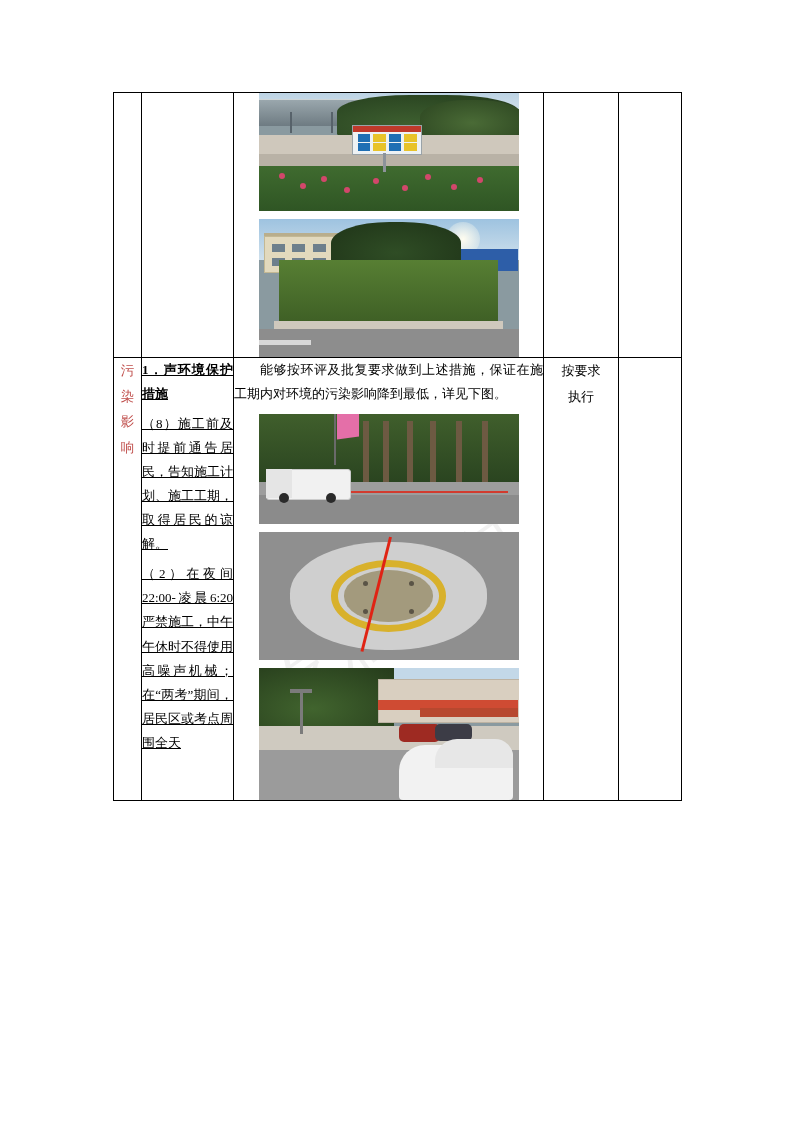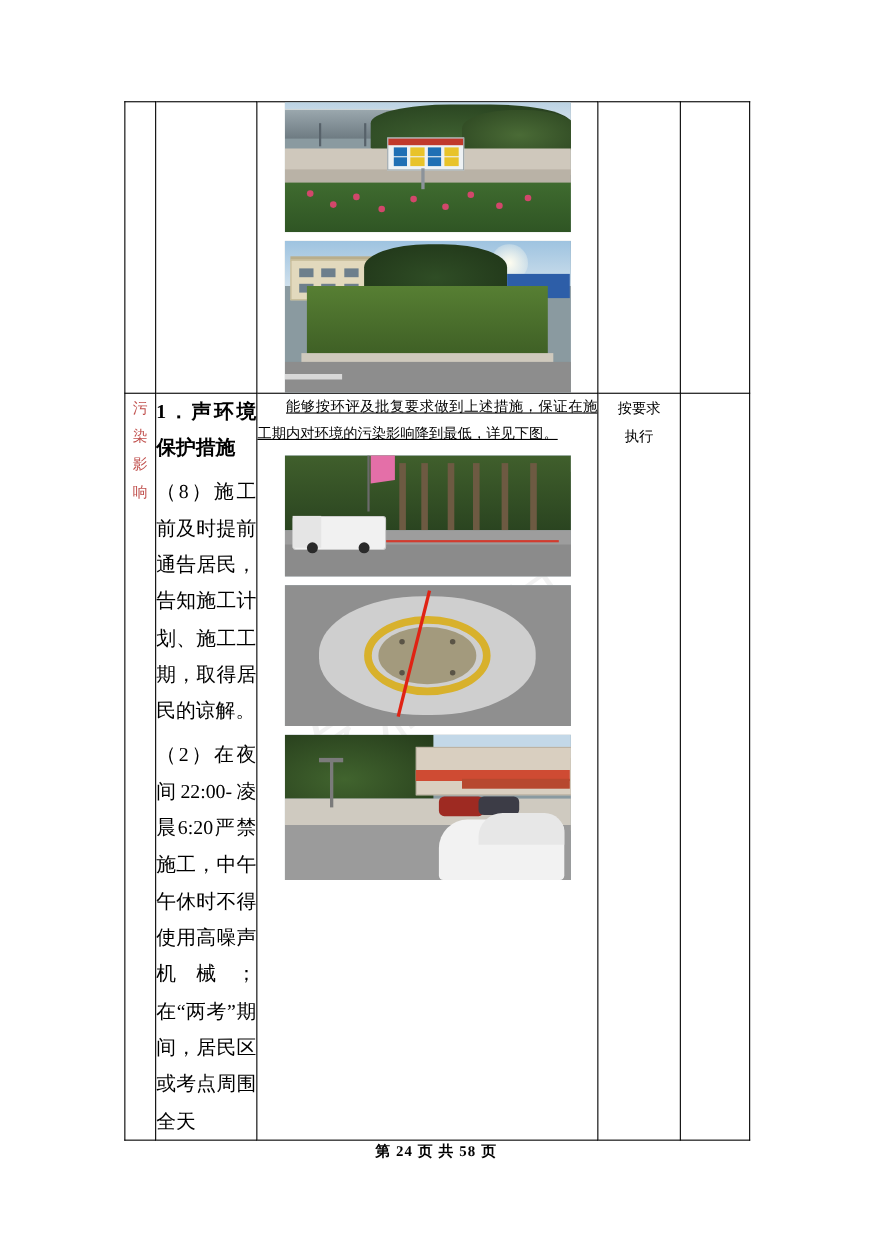--- a/index.html
+++ b/index.html
@@ -67,41 +67,41 @@
     vertical-align: middle;
     font-size: 13.5px;
     line-height: 1.9;
     color: #c0504d;
     padding: 4px 0;
   }
   .cat-cell span { display: block; }
 
   .meas-cell {
     padding: 8px 7px 6px 7px;
-    font-size: 18px;
+    font-size: 13px;
     line-height: 1.85;
     text-align: justify;
+    text-decoration: underline;
   }
   .meas-title {
     font-weight: bold;
     display: block;
     margin-bottom: 2px;
   }
   .meas-para {
     display: block;
     margin-top: 6px;
     text-indent: 0;
   }
 
   .desc-cell {
     padding: 8px 8px 10px 8px;
     font-size: 13px;
     line-height: 1.85;
     text-align: justify;
-    text-decoration: underline;
   }
   .desc-text {
     text-indent: 2em;
     display: block;
     margin-bottom: 8px;
   }
 
   .req-cell {
     text-align: center;
     vertical-align: middle;
@@ -353,15 +353,14 @@
         </td>
         <td class="req-cell">
           <span>按要求</span>
           <span>执行</span>
         </td>
         <td class="empty-cell"></td>
       </tr>
     </tbody>
   </table>
 
-  <div class="footer">第 24 页 共 58 页</div>
 
 </div>
 
 </body></html>

